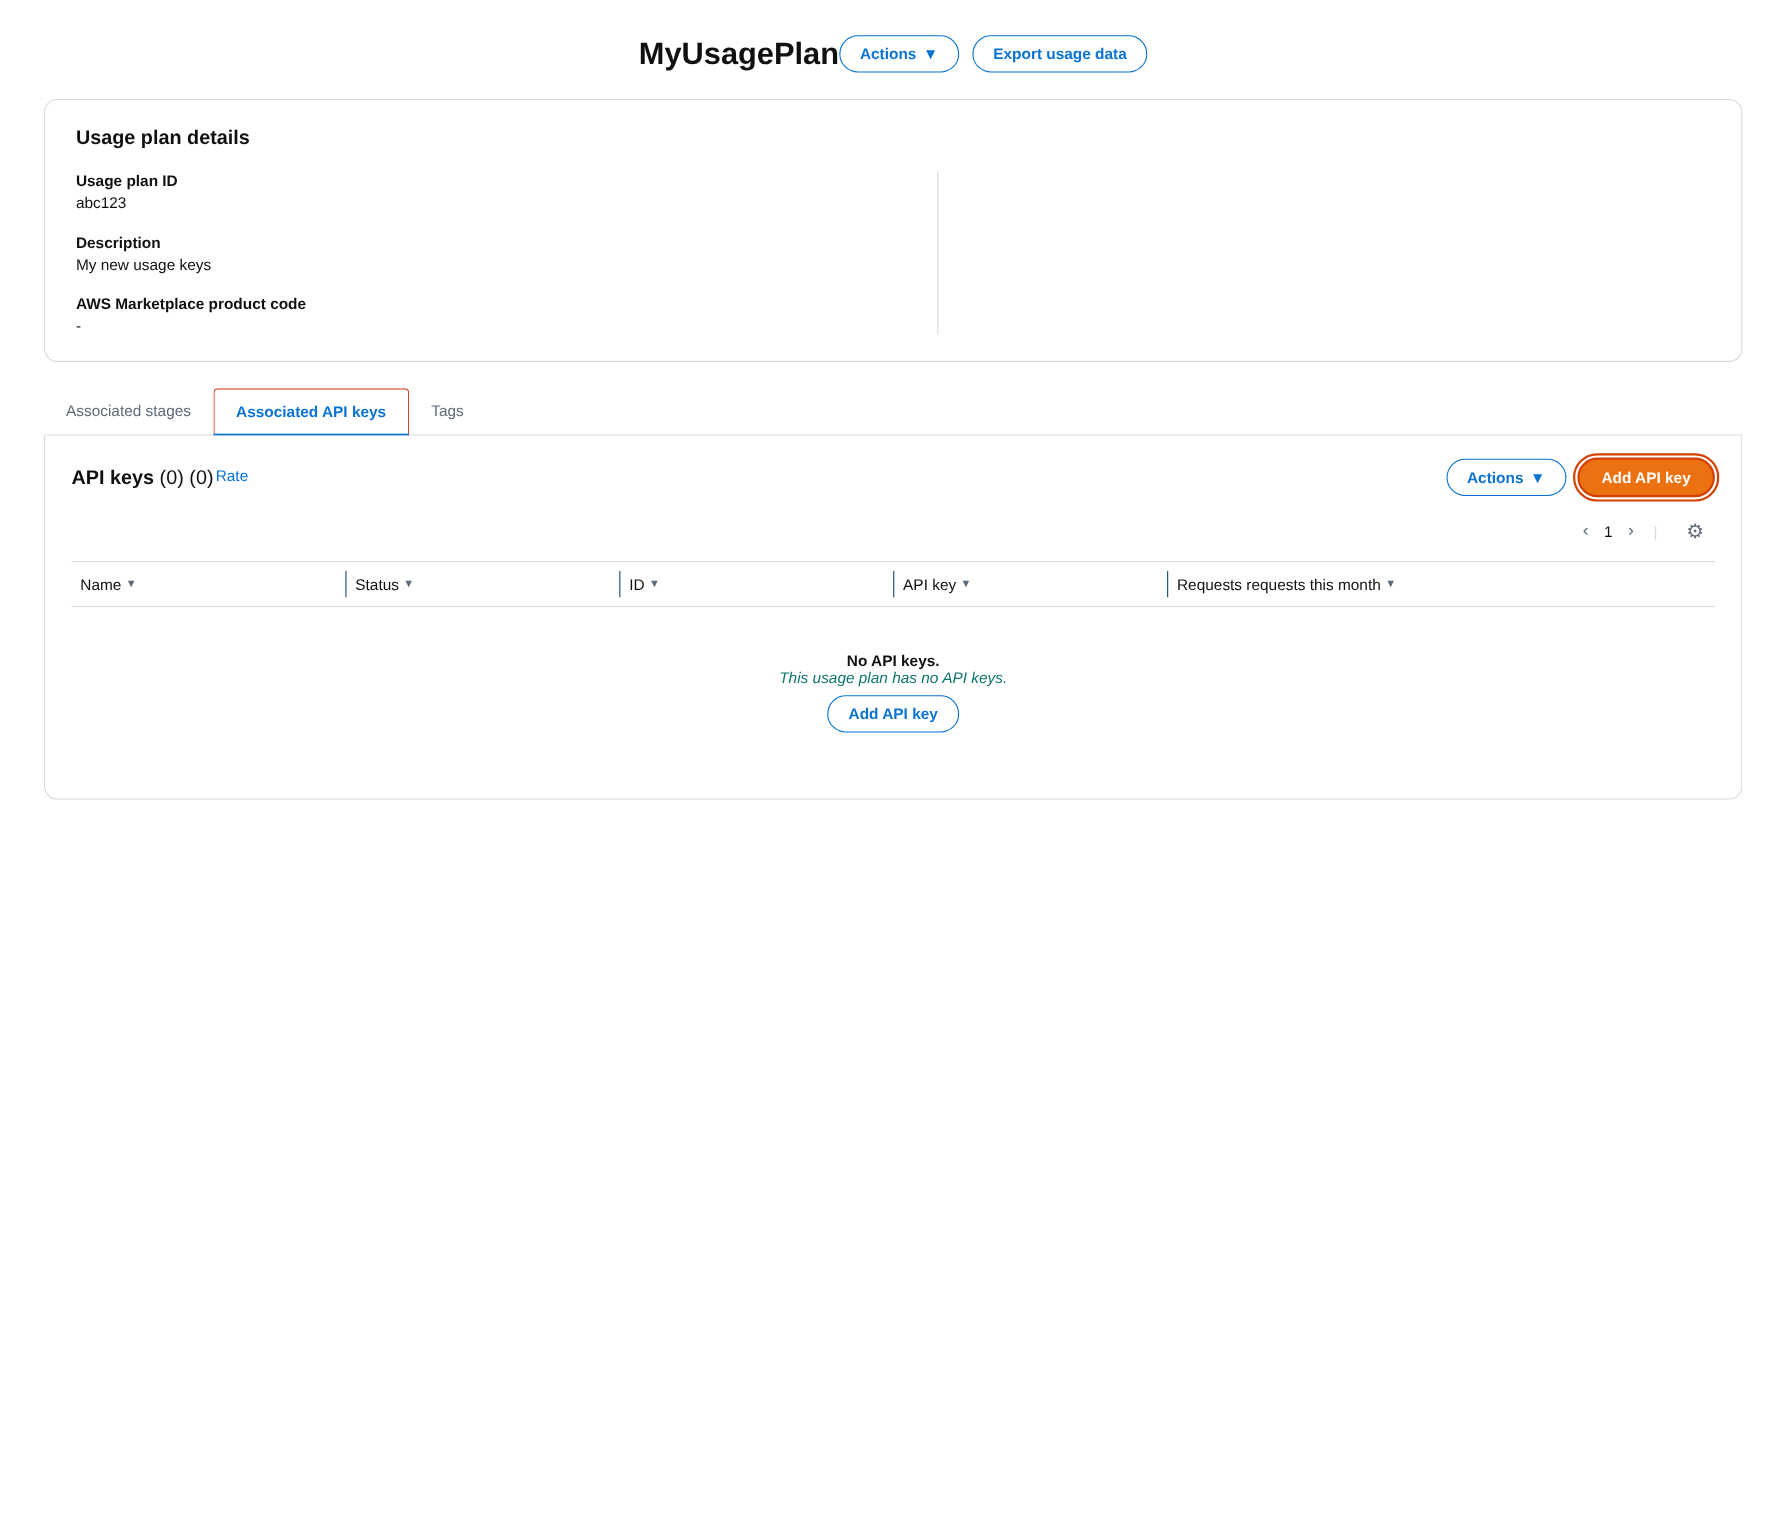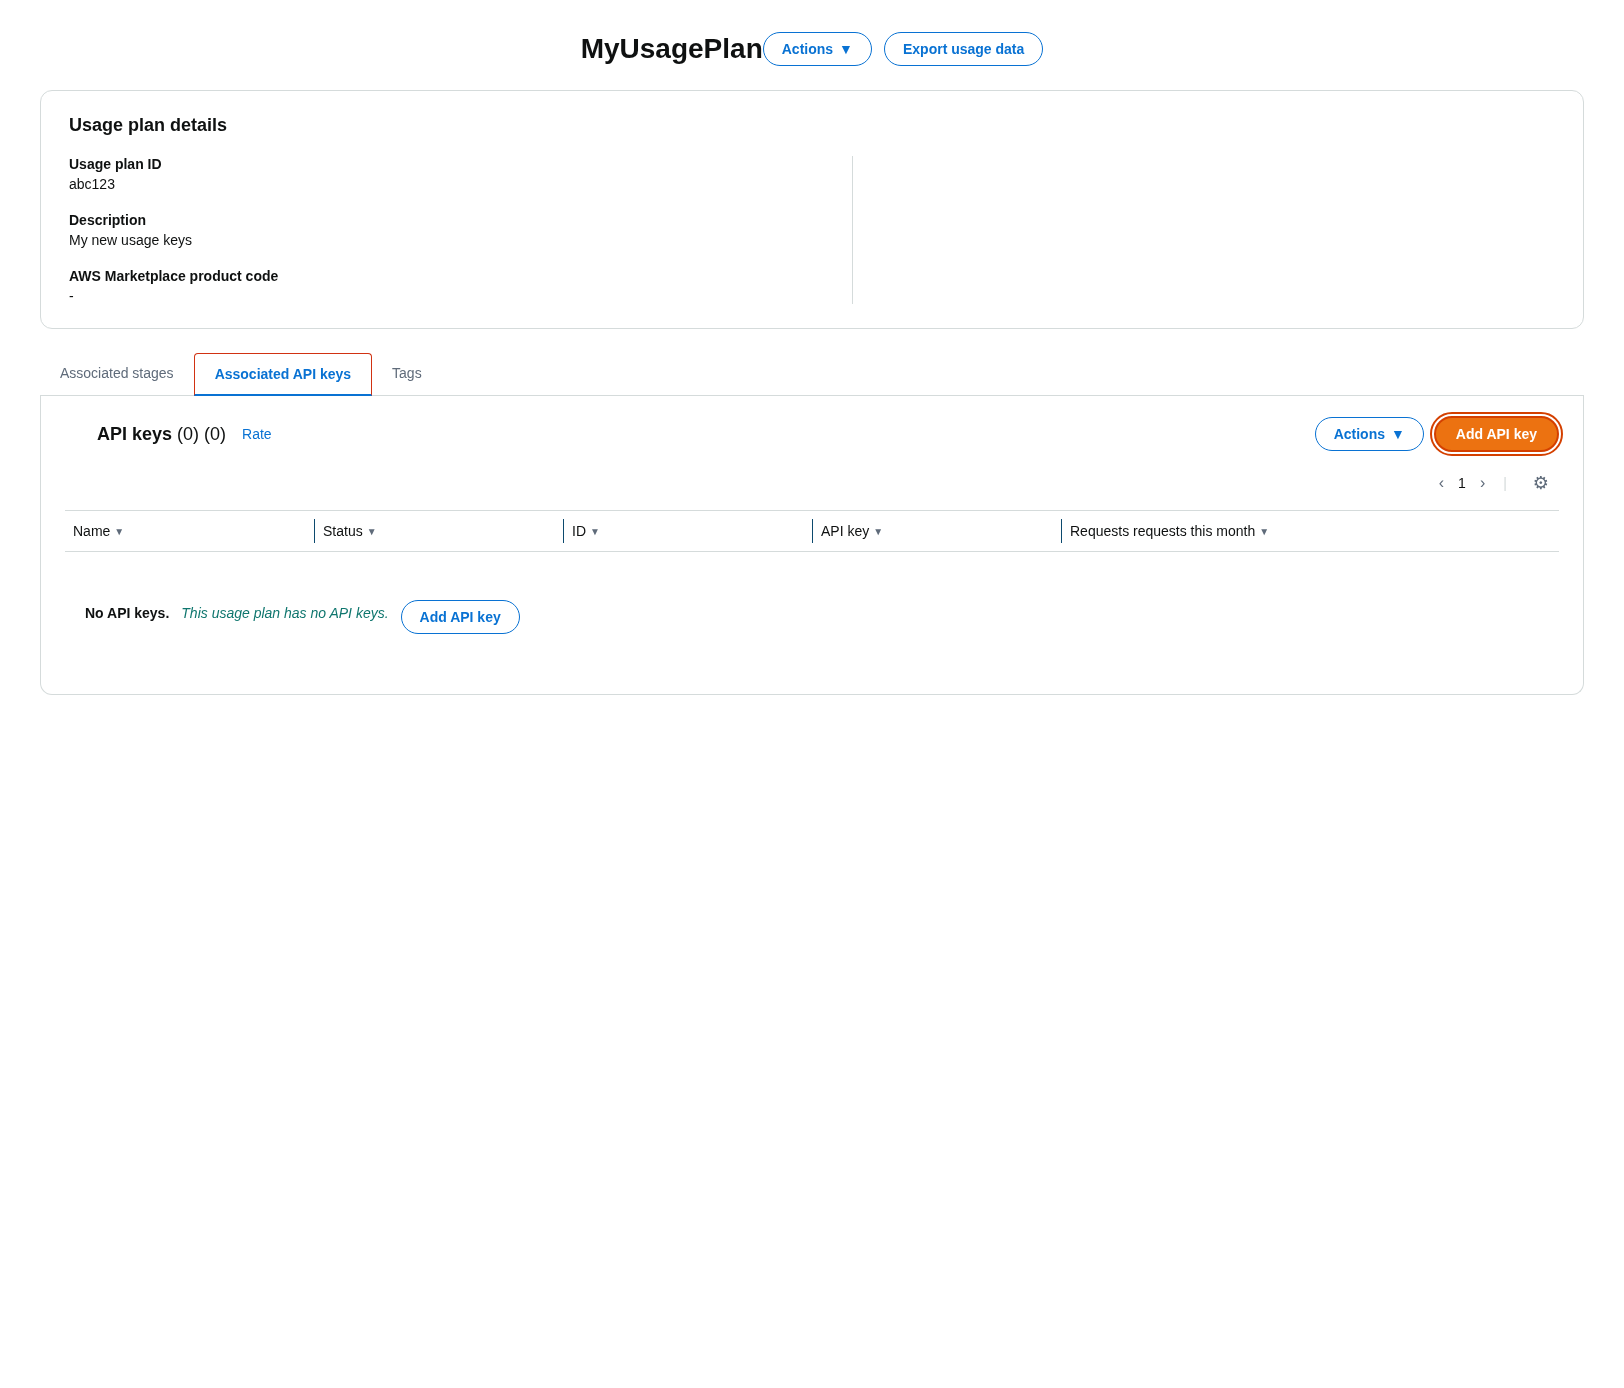--- a/index.html
+++ b/index.html
@@ -158,23 +158,22 @@
 
     .api-keys-header {
       display: flex;
       align-items: center;
       justify-content: space-between;
       margin-bottom: 16px;
     }
 
     .api-keys-title-group {
       display: flex;
-      align-items: center;
-      gap: 16px;
-      margin-left: 32px;
+      align-items: flex-start;
+      gap: 2px;
     }
 
     .api-keys-title {
       font-size: 18px;
       font-weight: 700;
     }
 
     .info-link {
       color: #0972d3;
       font-size: 14px;
@@ -257,24 +256,23 @@
     }
 
     .sort-icon {
       color: #5f6b7a;
       font-size: 10px;
     }
 
     
     .empty-state {
       display: flex;
-      flex-direction: row;
+      flex-direction: column;
       align-items: center;
       padding: 40px 20px;
-      gap: 12px;
     }
 
     .empty-state-title {
       font-weight: 700;
       font-size: 14px;
     }
 
     .empty-state-text {
       font-size: 14px;
       color: #0f766e;

